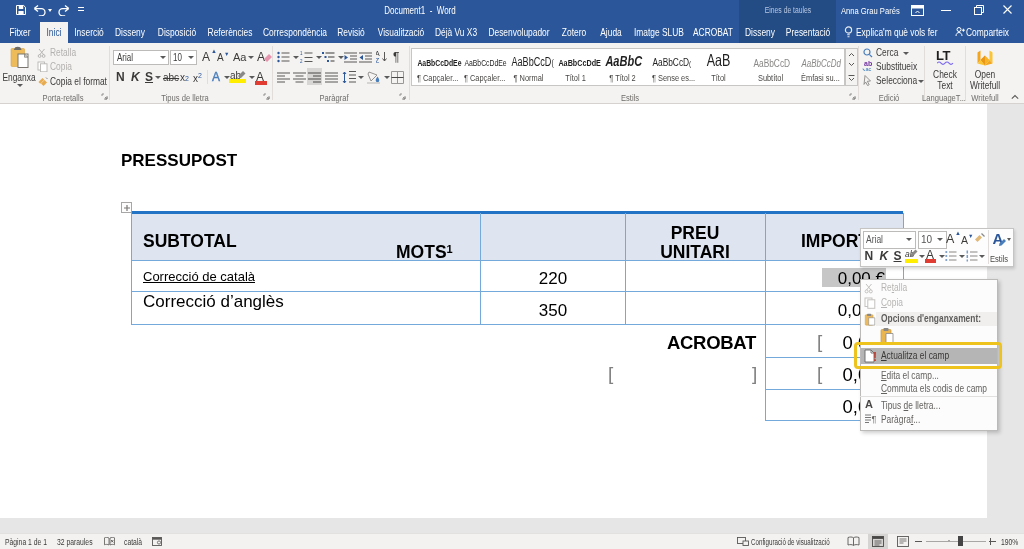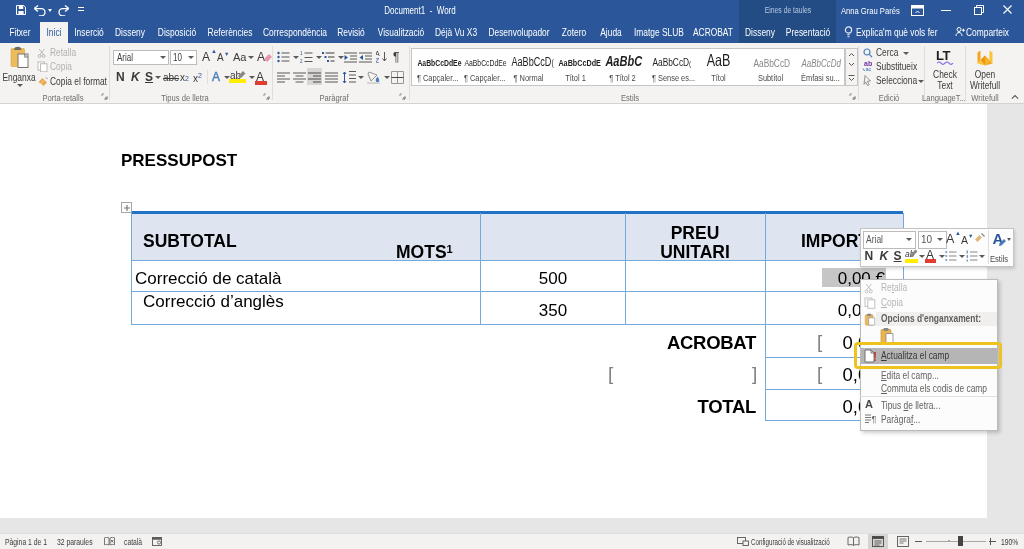--- a/index.html
+++ b/index.html
@@ -384,37 +384,36 @@
 <div class="abs blueline" style="left:625px;top:213px;width:1px;height:112px;"></div>
 <div class="abs blueline" style="left:765px;top:213px;width:1px;height:207px;"></div>
 <div class="abs blueline" style="left:902.5px;top:213px;width:1px;height:207px;"></div>
 
 <div class="abs doc" style="left:143px;top:230.5px;font-size:17.5px;font-weight:bold;">SUBTOTAL</div>
 <div class="abs doc" style="left:396px;top:241.5px;width:266px;text-align:left;font-size:17.5px;font-weight:bold;">MOTS<span style="font-size:11px;vertical-align:5px;">1</span></div>
 <div class="abs doc" style="left:562px;top:222.5px;width:266px;text-align:center;font-size:17.5px;font-weight:bold;">PREU</div>
 <div class="abs doc" style="left:562px;top:241.5px;width:266px;text-align:center;font-size:17.5px;font-weight:bold;">UNITARI</div>
 <div class="abs doc" style="left:801px;top:230.5px;font-size:17.5px;font-weight:bold;">IMPORT (€)</div>
 
-<div class="abs doc" style="left:135px;top:269px;font-size:17px;">Correcció de català</div>
-<div class="abs doc" style="left:420px;top:269px;width:266px;text-align:center;font-size:17px;">500</div>
+<div class="abs doc" style="left:143px;top:269px;font-size:13px;text-decoration:underline;">Correcció de català</div>
+<div class="abs doc" style="left:420px;top:269px;width:266px;text-align:center;font-size:17px;">220</div>
 <div class="abs" style="left:821.5px;top:267.5px;width:64px;height:19.5px;background:#c6c6c6;"></div>
 <div class="abs doc" style="left:585px;top:269px;width:300px;text-align:right;font-size:17px;">0,00 €</div>
 
 <div class="abs doc" style="left:143px;top:292px;font-size:17px;">Correcció d’anglès</div>
 <div class="abs doc" style="left:420px;top:301px;width:266px;text-align:center;font-size:17px;">350</div>
 <div class="abs doc" style="left:585px;top:301px;width:300px;text-align:right;font-size:17px;">0,00 €</div>
 
 <div class="abs doc" style="left:456px;top:332px;width:300px;text-align:right;font-size:18.5px;font-weight:bold;letter-spacing:-0.3px;">ACROBAT</div>
 <div class="abs" style="left:817px;top:331px;font-size:19px;color:#808080;">[</div>
 <div class="abs doc" style="left:594px;top:332px;width:300px;text-align:right;font-size:18.5px;">0,00 €</div>
 <div class="abs" style="left:608px;top:363px;font-size:19px;color:#808080;">[</div>
 <div class="abs" style="left:752px;top:363px;font-size:19px;color:#808080;">]</div>
 <div class="abs" style="left:817px;top:363px;font-size:19px;color:#808080;">[</div>
 <div class="abs doc" style="left:594px;top:364px;width:300px;text-align:right;font-size:18.5px;">0,00 €</div>
-<div class="abs doc" style="left:456px;top:396px;width:300px;text-align:right;font-size:18.5px;font-weight:bold;letter-spacing:-0.3px;">TOTAL</div>
 <div class="abs doc" style="left:594px;top:396px;width:300px;text-align:right;font-size:18.5px;">0,00 €</div>
 
 <div class="abs" style="left:860px;top:227.5px;width:153.5px;height:39.5px;background:#fdfdfd;border:1px solid #c6c4c2;box-sizing:border-box;box-shadow:1px 2px 3px rgba(0,0,0,0.15);"></div>
 <div class="abs combo" style="left:862.5px;top:231px;width:53.5px;height:17.5px;"></div>
 <div class="abs" style="left:866px;top:234px;font-size:10px;color:#555;transform:scaleX(0.85);transform-origin:left center;">Arial</div>
 <div class="abs darr" style="left:906px;top:238px;"></div>
 <div class="abs combo" style="left:917.5px;top:231px;width:29px;height:17.5px;"></div>
 <div class="abs" style="left:921px;top:234px;font-size:10px;color:#555;">10</div>
 <div class="abs darr" style="left:937px;top:238px;"></div>
 <div class="abs" style="left:946px;top:232px;font-size:12.5px;color:#3b3a39;">A<span style="position:absolute;left:9px;top:-2px;font-size:6px;color:#2b579a;">▲</span></div>

